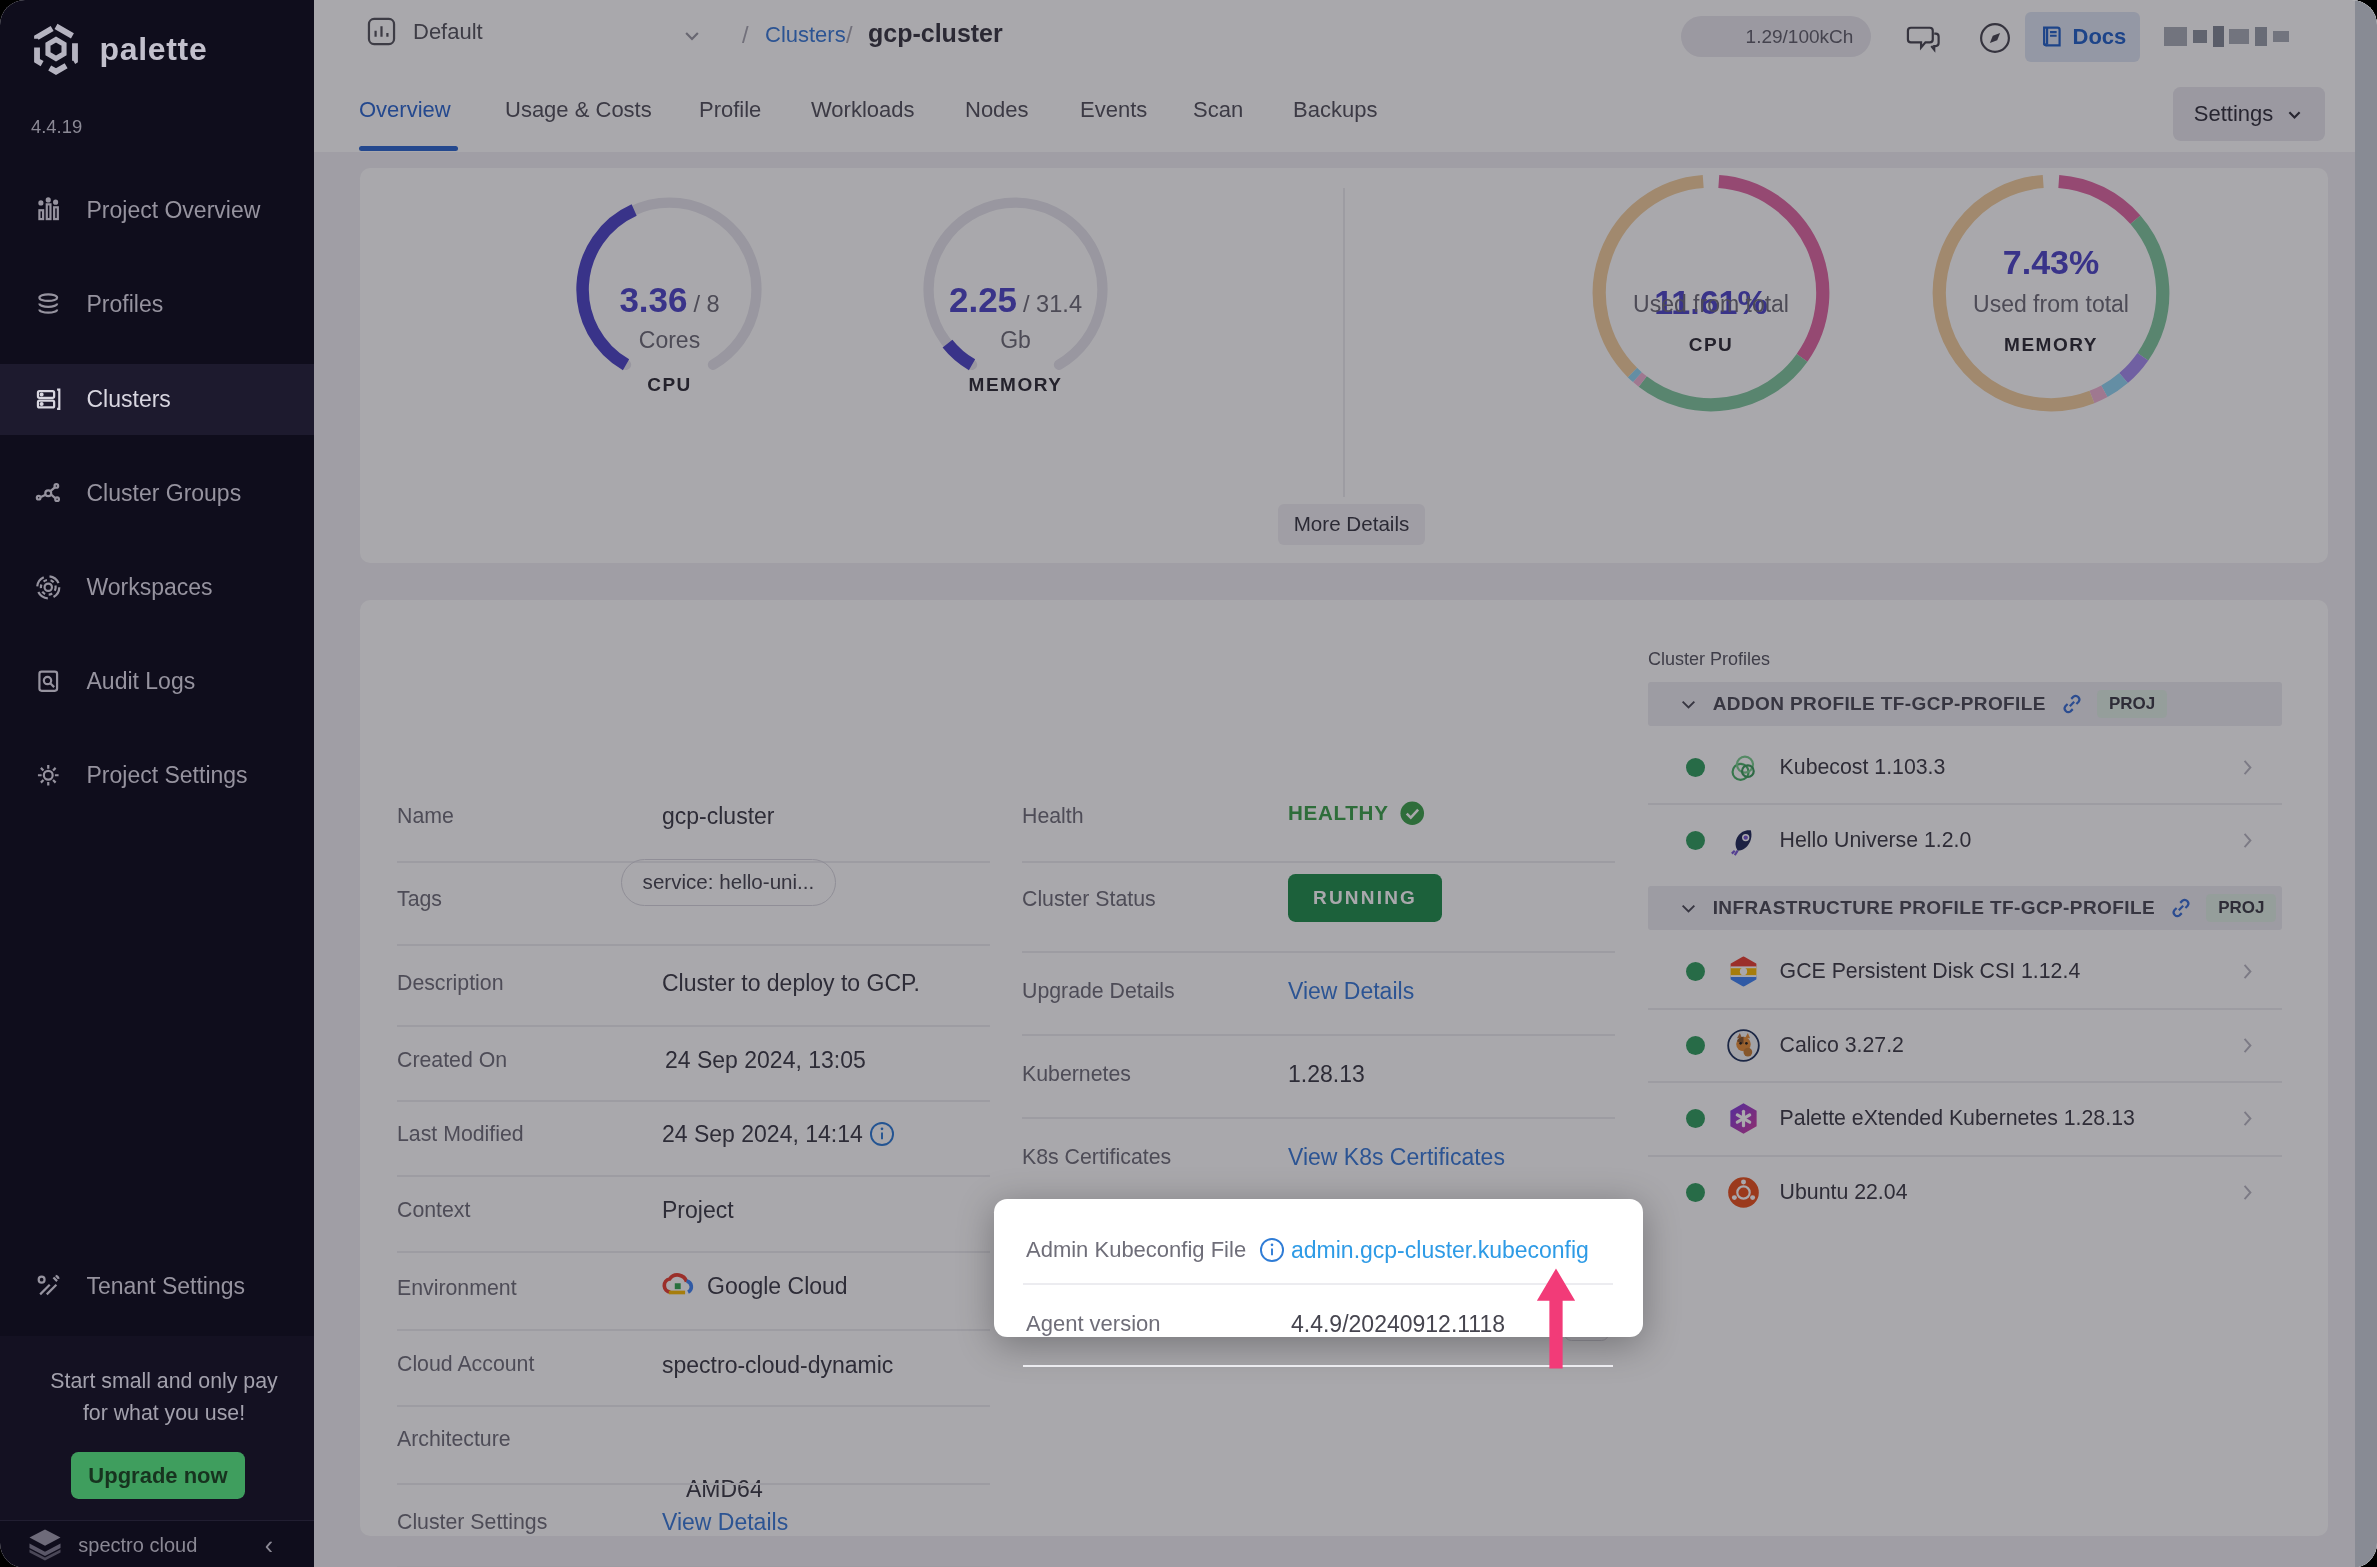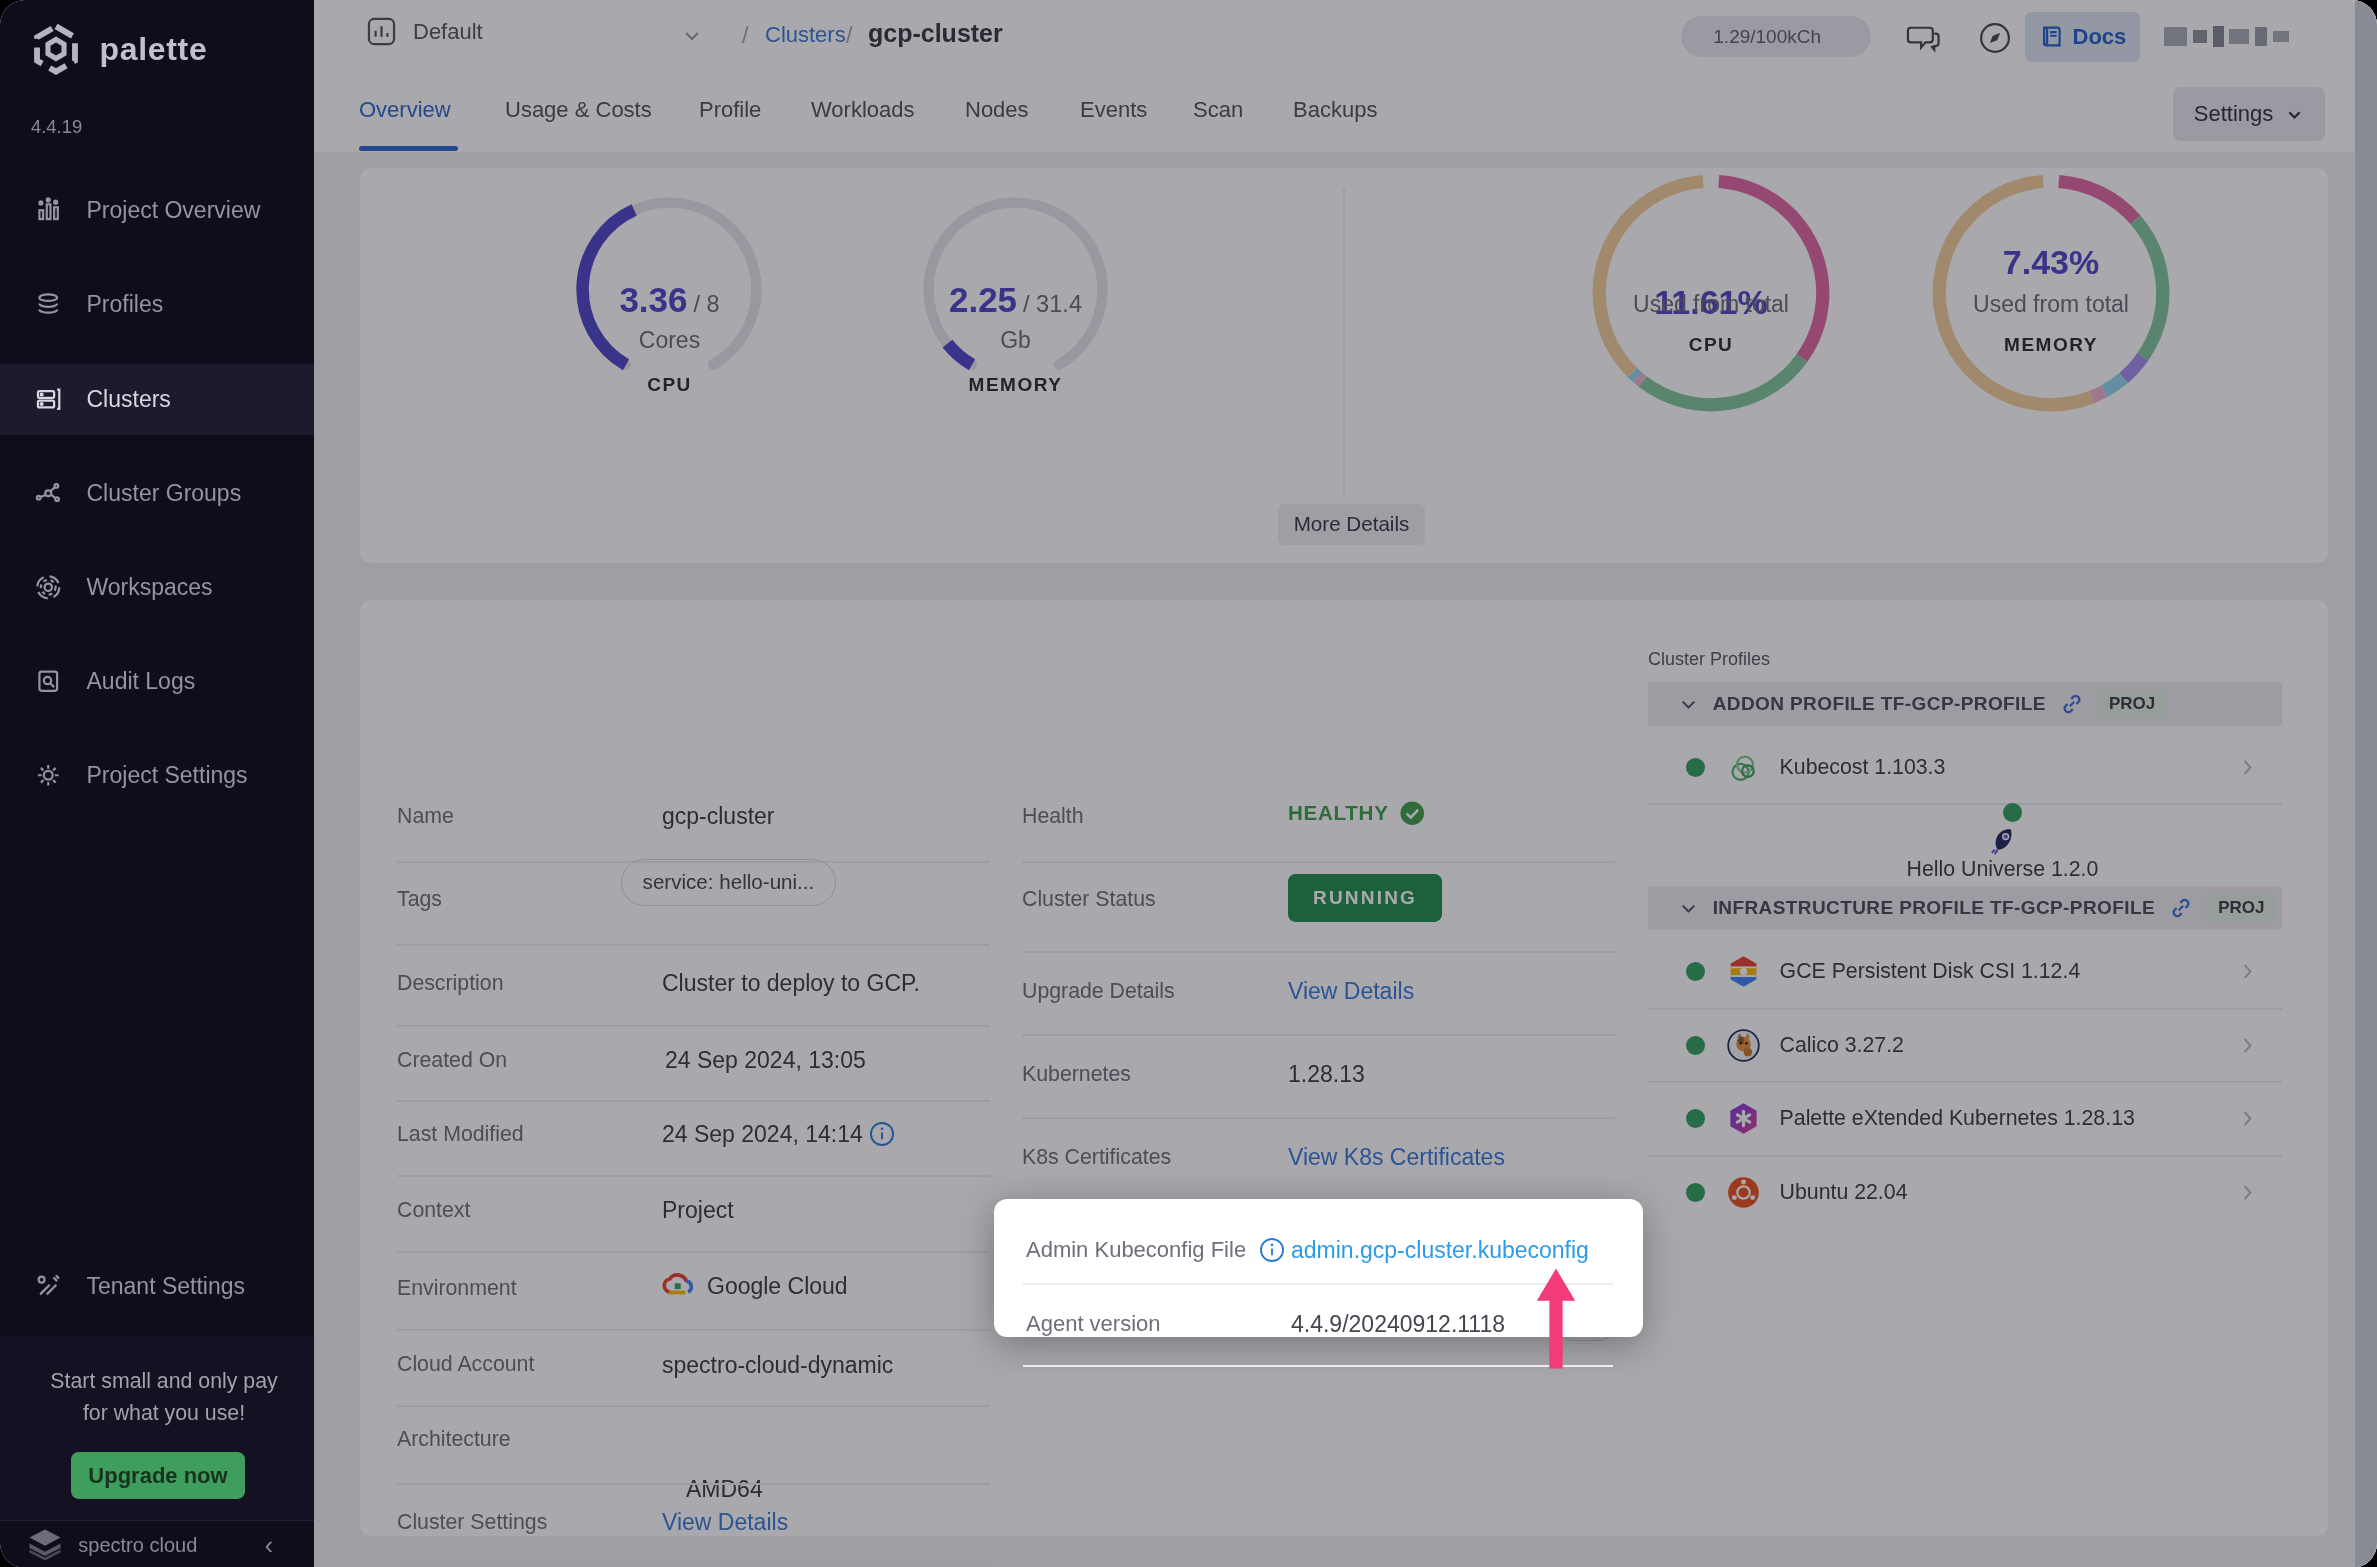--- a/index.html
+++ b/index.html
@@ -20,21 +20,21 @@
   .side-footer{position:absolute;left:0;top:1520px;width:314px;height:48px;border-top:0.7px solid #211e31;display:flex;align-items:center;}
   .brand-text{color:#8a8894;font-size:20px;margin-left:10.3px;}
   .collapse{margin-left:auto;margin-right:41px;color:#8a8894;font-size:25px;}
   
   .topbar{position:absolute;left:314px;top:0;width:2063px;height:152px;background:#ffffff;z-index:10;}
   .selector{position:absolute;left:52px;top:16px;display:flex;align-items:center;gap:16px;color:#57565f;font-size:22px;cursor:pointer;}
   .sel-chev{position:absolute;left:367px;top:25px;color:#9a99a3;}
   .crumb-sep{position:absolute;top:22px;color:#a9a8b2;font-size:23.6px;}
   .crumb-link{position:absolute;left:451px;top:22px;color:#3c7cd8;font-size:22px;cursor:pointer;}
   .crumb-cur{position:absolute;left:554px;top:19px;color:#3a3944;font-size:25px;font-weight:600;}
-  .usage-pill{position:absolute;left:1367px;top:16px;width:190px;height:41px;border-radius:20.6px;background:#e9e8ee;display:flex;align-items:center;justify-content:center;padding-right:17.7px;box-sizing:border-box;color:#63626d;font-size:19px;}
+  .usage-pill{position:absolute;left:1367px;top:16px;width:190px;height:41px;border-radius:20.6px;background:#e9e8ee;display:flex;align-items:center;justify-content:flex-end;padding-right:17.7px;box-sizing:border-box;color:#63626d;font-size:19px;}
   .icon-btn{position:absolute;top:19px;color:#4a4953;cursor:pointer;}
   .docs-box{position:absolute;left:1711px;top:11.8px;width:115px;height:50px;background:#dfe7f4;border-radius:5.9px;display:flex;align-items:center;justify-content:center;gap:8.8px;color:#2563c8;font-size:22px;font-weight:600;cursor:pointer;}
   .user-blur{position:absolute;left:1850px;top:20.6px;width:125px;height:32px;display:flex;align-items:center;gap:5.9px;}
   .user-blur span{display:inline-block;background:#a9aeb8;}
   .tab{position:absolute;top:97px;font-size:22px;color:#55545e;cursor:pointer;}
   .tab.active{color:#2f6ad0;}
   .tab-underline{position:absolute;left:45px;top:146px;width:99px;height:5.2px;border-radius:2.9px;background:#2f6ad0;}
   .settings-btn{position:absolute;left:1859px;top:87px;width:152px;height:54px;background:#e9e8ee;border:none;border-radius:7.4px;color:#34333e;font-size:22px;font-family:"Liberation Sans",sans-serif;display:flex;align-items:center;justify-content:center;gap:11.8px;cursor:pointer;}
   
   .content{position:absolute;left:314px;top:152px;width:2063px;height:1416px;background:#f1f0f4;z-index:10;}
@@ -413,21 +413,21 @@
             <circle cx="26" cy="20" r="11" stroke="#7ccf8f" stroke-width="3"></circle>
             <circle cx="30" cy="29" r="8" stroke="#3f9e5e" stroke-width="3"></circle>
         </svg>
         <span class="pname">Kubecost 1.103.3</span>
         <svg class="chev" width="19" height="19" viewBox="0 0 26 26" fill="none" stroke="#b9b8c2" stroke-width="2.6">
             <path d="M9 4 L17 13 L9 22"></path>
           </svg>
       </div>
       <div class="item-div" style="left:1288px;top:203px;"></div>
 
-      <div class="prof-item" style="left:1316px;top:203px;flex-direction:column;">
+      <div class="prof-item" style="left:1288px;top:203px;">
         <span class="dot"></span>
         <svg class="picon" viewBox="0 0 48 48" fill="none">
           <path d="M14 34 C10 22 20 8 34 10 C38 24 28 38 16 38 Z" fill="#232d5c"></path>
           <circle cx="27" cy="20" r="5" fill="#fff"></circle>
             <circle cx="27" cy="20" r="3" fill="#7b5cd6"></circle>
           <path d="M12 38 L8 42 M16 38 L12 44" stroke="#7b5cd6" stroke-width="3"></path>
         </svg>
         <span class="pname">Hello Universe 1.2.0</span>
         <svg class="chev" width="19" height="19" viewBox="0 0 26 26" fill="none" stroke="#b9b8c2" stroke-width="2.6">
             <path d="M9 4 L17 13 L9 22"></path>

